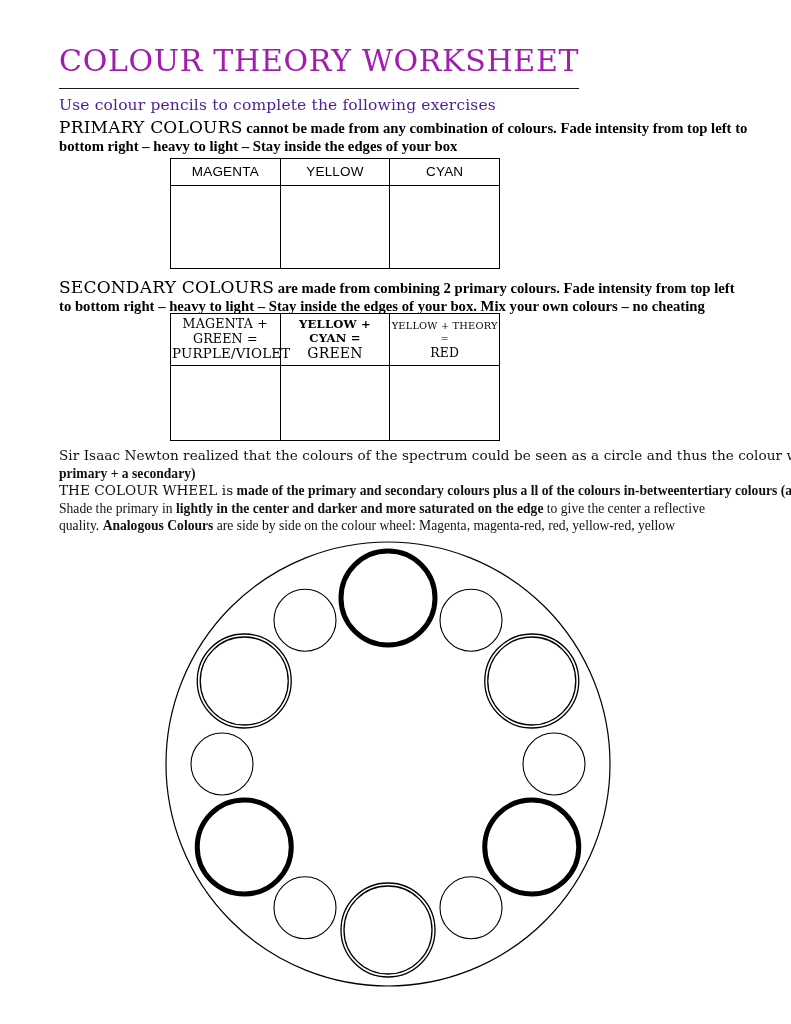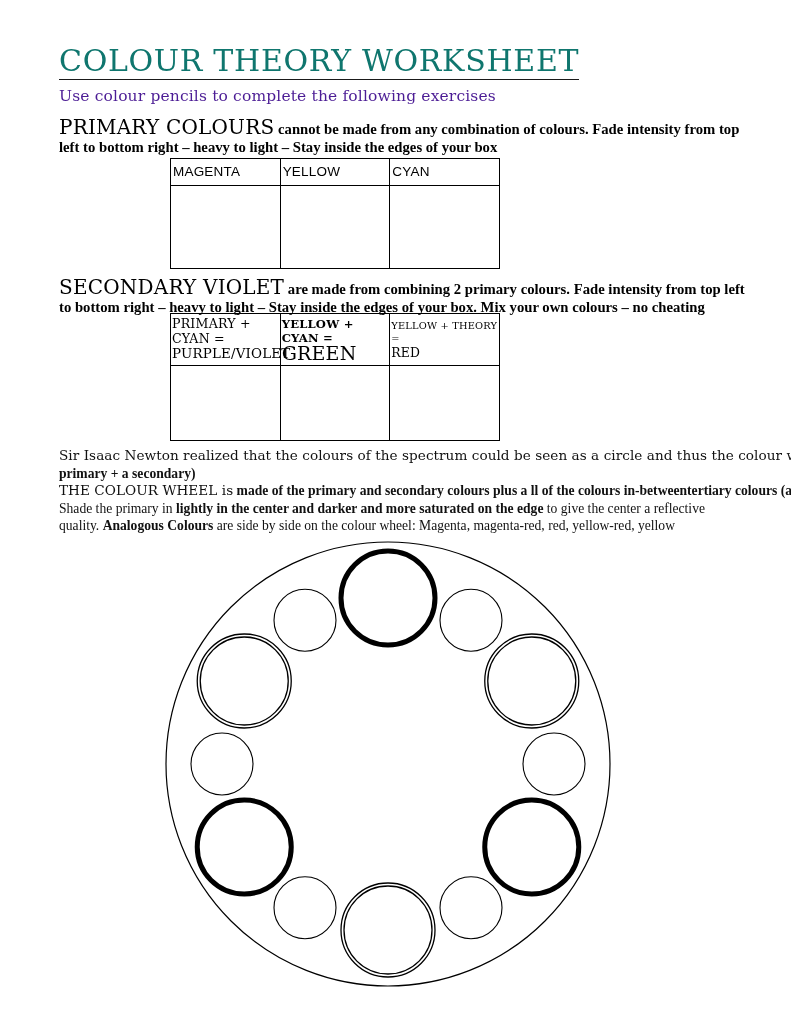--- a/index.html
+++ b/index.html
@@ -32,22 +32,22 @@
   }
   .worksheet-title {
     font-family: "DejaVu Serif", "Liberation Serif", serif;
     font-size: 30px;
     line-height: 34px;
     letter-spacing: 0.7px;
     font-weight: 400;
     text-transform: uppercase;
     display: inline-block;
     border-bottom: 1.6px solid #1a1a1a;
-    padding-bottom: 1px;
-    color: #0f766e;
+    padding-bottom: 10px;
+    color: #a21caf;
     white-space: nowrap;
   }
   .worksheet-subtitle {
     font-family: "DejaVu Serif", "Liberation Serif", serif;
     font-size: 15.5px;
     line-height: 20px;
     margin-top: 6px;
     color: #4c1d95;
     letter-spacing: 0.15px;
   }
@@ -59,21 +59,21 @@
     width: 690px;
     font-size: 14.7px;
     line-height: 18.4px;
     font-weight: bold;
     color: #000;
     text-align: left;
   }
   .instruction .decor {
     font-family: "DejaVu Serif", "Liberation Serif", serif;
     font-weight: 400;
-    font-size: 20px;
+    font-size: 17px;
     letter-spacing: 0.2px;
     text-align: right;
   }
   #primary-instruction { top: 118px; }
   #secondary-instruction { top: 278px; }
 
   
   .swatch-table {
     position: absolute;
     left: 170px;
@@ -82,20 +82,21 @@
     table-layout: fixed;
   }
   .swatch-table td {
     border: 1px solid #000;
     vertical-align: middle;
   }
   #primary-table { top: 158px; }
   #secondary-table { top: 313px; }
 
   .swatch-table .hdr {
+    text-align: center;
     padding: 3px 2px 4px 2px;
   }
   #primary-table .hdr {
     font-family: "Liberation Sans", "DejaVu Sans", sans-serif;
     font-size: 13.5px;
     line-height: 16px;
     font-weight: 400;
     letter-spacing: 0.2px;
     height: 19px;
   }
@@ -105,21 +106,21 @@
     letter-spacing: 0.2px;
     height: 32px;
     padding: 2px 1px 3px 1px;
   }
   #secondary-table .hdr .eq { display: block; }
   #secondary-table .hdr .res { display: block; }
 
   #secondary-table .hdr.sz-1 .eq { font-size: 12.6px; line-height: 15px; }
   #secondary-table .hdr.sz-1 .res { font-size: 13.4px; line-height: 16px; }
   #secondary-table .hdr.sz-2 .eq { font-size: 11.6px; line-height: 14px; font-weight: bold; }
-  #secondary-table .hdr.sz-2 .res { font-size: 19px; line-height: 16px; }
+  #secondary-table .hdr.sz-2 .res { font-size: 14px; line-height: 16px; }
   #secondary-table .hdr.sz-3 .eq { font-size: 9.8px; line-height: 13px; }
   #secondary-table .hdr.sz-3 .res { font-size: 12.4px; line-height: 15px; }
 
   .swatch-table .fill-cell { height: 80px; }
   #secondary-table .fill-cell { height: 72px; }
 
   
   .wheel-text {
     position: absolute;
     left: 59px;
@@ -173,30 +174,30 @@
     </tr>
     <tr>
       <td class="fill-cell"></td>
       <td class="fill-cell"></td>
       <td class="fill-cell"></td>
     </tr>
   </tbody>
     </table>
 
   <div class="instruction" id="secondary-instruction">
-    <span class="decor">SECONDARY VIOLET</span>
+    <span class="decor">SECONDARY COLOURS</span>
     <span>are made from combining 2 primary colours. Fade intensity from top left to</span>
     <span>bottom right – heavy to light – Stay inside the edges of your box. Mix your own colours – no cheating</span>
   </div>
 
   <table class="swatch-table" id="secondary-table">
     <tbody>
         <tr>
       <td class="hdr sz-1">
-        <span class="eq">PRIMARY + CYAN =</span>
+        <span class="eq">MAGENTA + GREEN =</span>
         <span class="res">PURPLE/VIOLET</span>
       </td>
       <td class="hdr sz-2">
         <span class="eq">YELLOW + CYAN =</span>
         <span class="res">GREEN</span>
       </td>
       <td class="hdr sz-3">
         <span class="eq">YELLOW + THEORY =</span>
         <span class="res">RED</span>
       </td>

